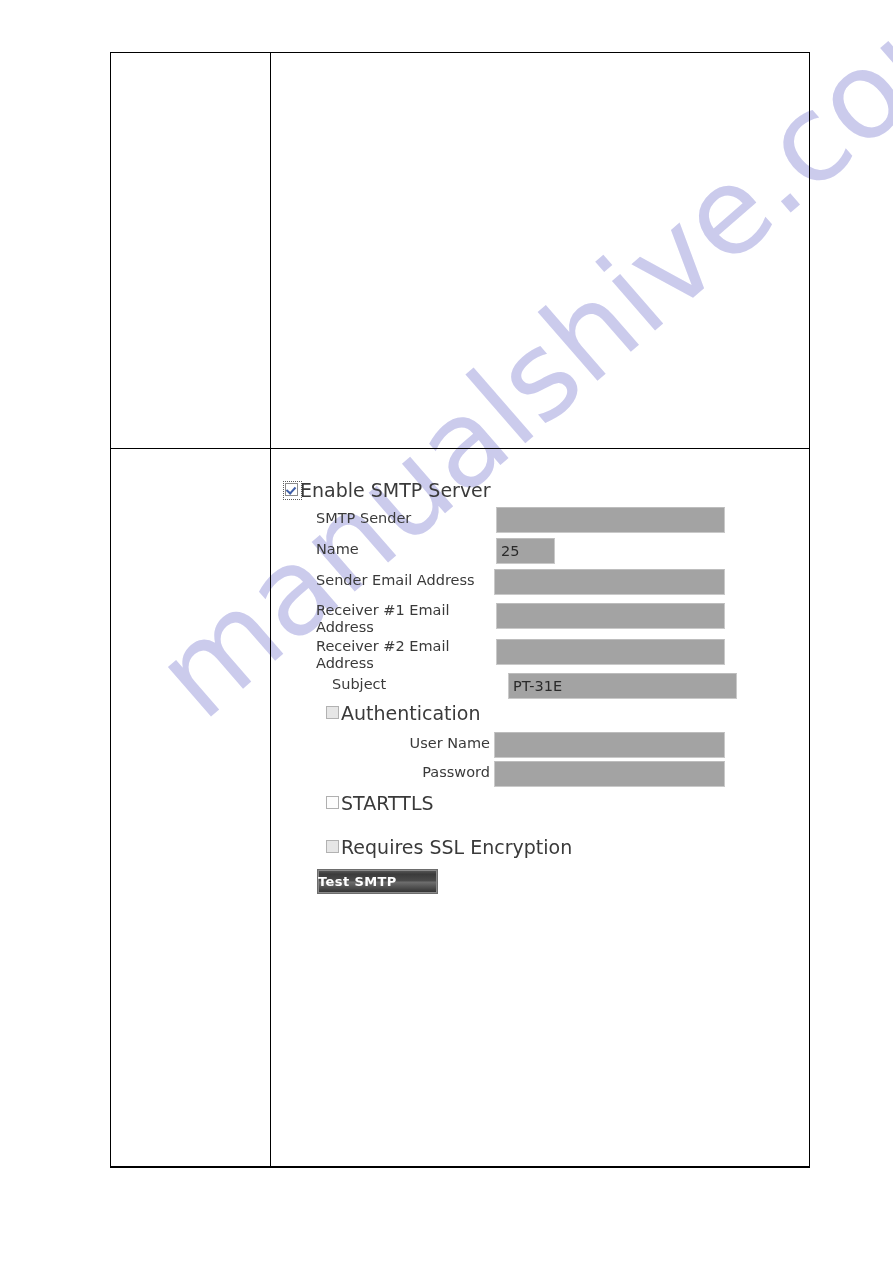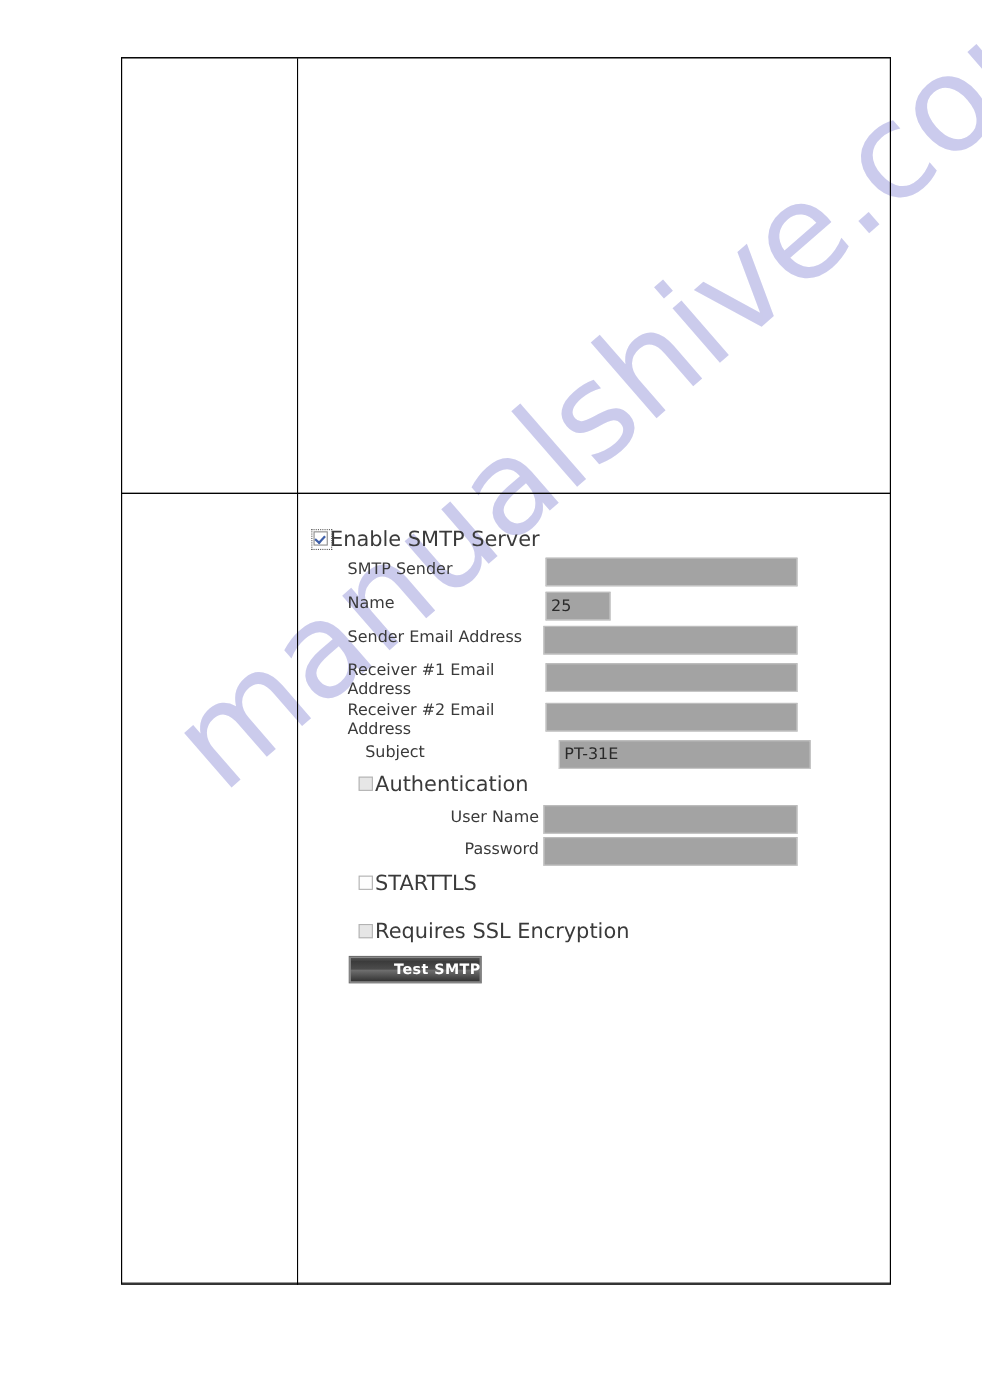--- a/index.html
+++ b/index.html
@@ -196,21 +196,21 @@
                  #3b3b3b 18%,
                  #4c4c4c 48%,
                  #6f6f6f 52%,
                  #474747 82%,
                  #2e2e2e 100%);
     color: #ffffff;
     font-family: "DejaVu Sans", sans-serif;
     font-size: 13px;
     font-weight: bold;
     letter-spacing: 0.4px;
-    text-align: right;
+    text-align: left;
     line-height: 23px;
     cursor: pointer;
     box-shadow: inset 0 0 0 1px #8a8a8a;
   }
 </style>
 </head>
 <body>
 
 <div class="watermark-layer">
   <div class="watermark-text wm-a">manualshive.com</div>

